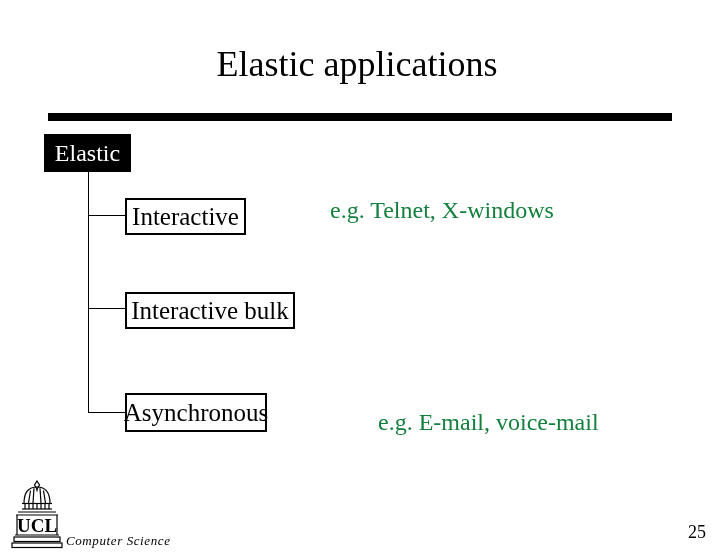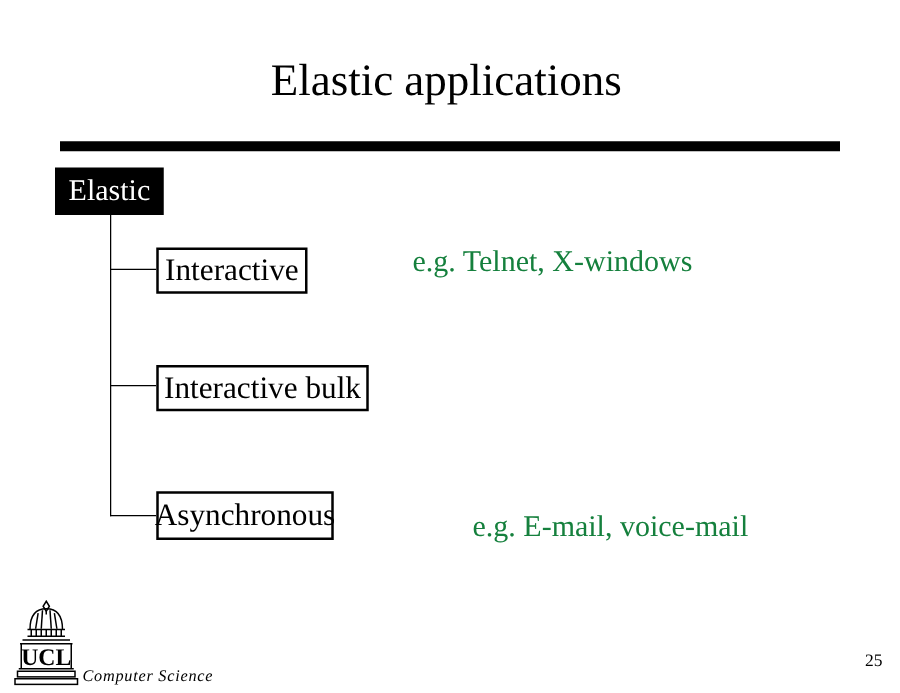--- a/index.html
+++ b/index.html
@@ -109,21 +109,21 @@
     color: #000000;
     white-space: nowrap;
     margin-top: 14px;
   }
   .page-number {
     position: absolute;
     left: 676px;
     top: 522px;
     width: 30px;
     text-align: right;
-    font-size: 14px;
+    font-size: 18px;
     color: #000000;
   }
 </style>
 </head>
 <body>
 
 <div class="slide">
 
   <div class="slide-title">Elastic applications</div>
 

